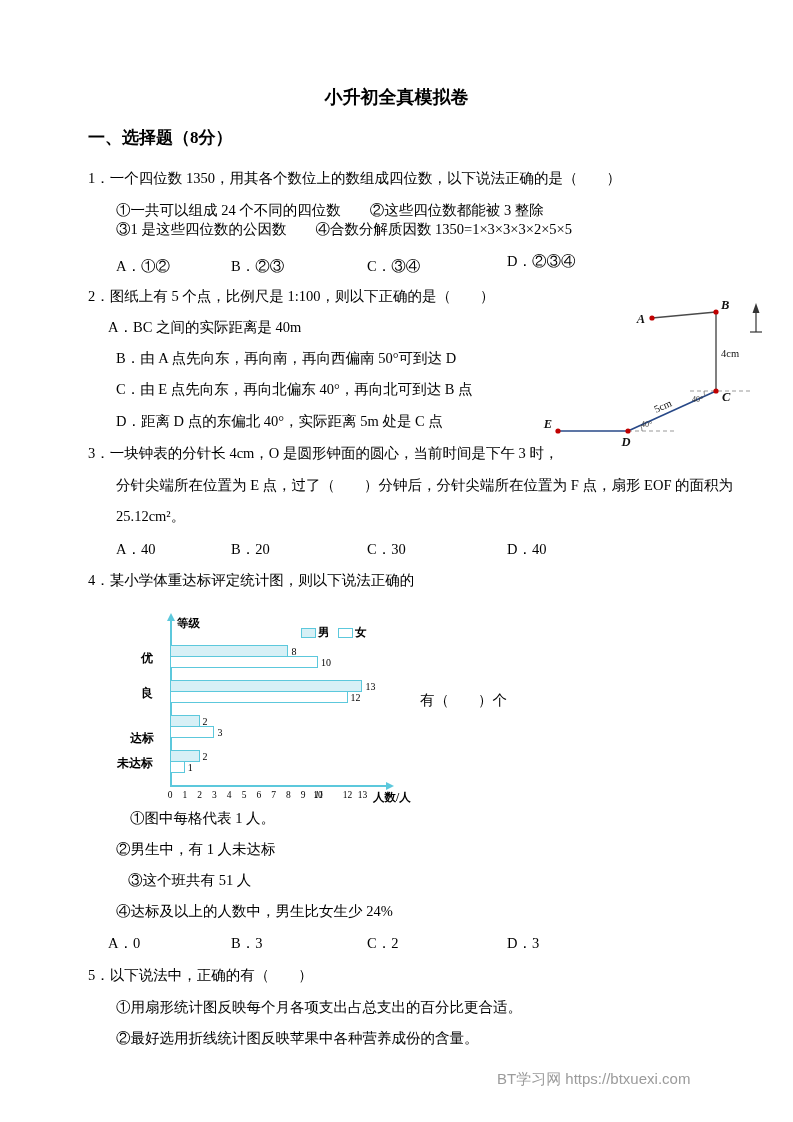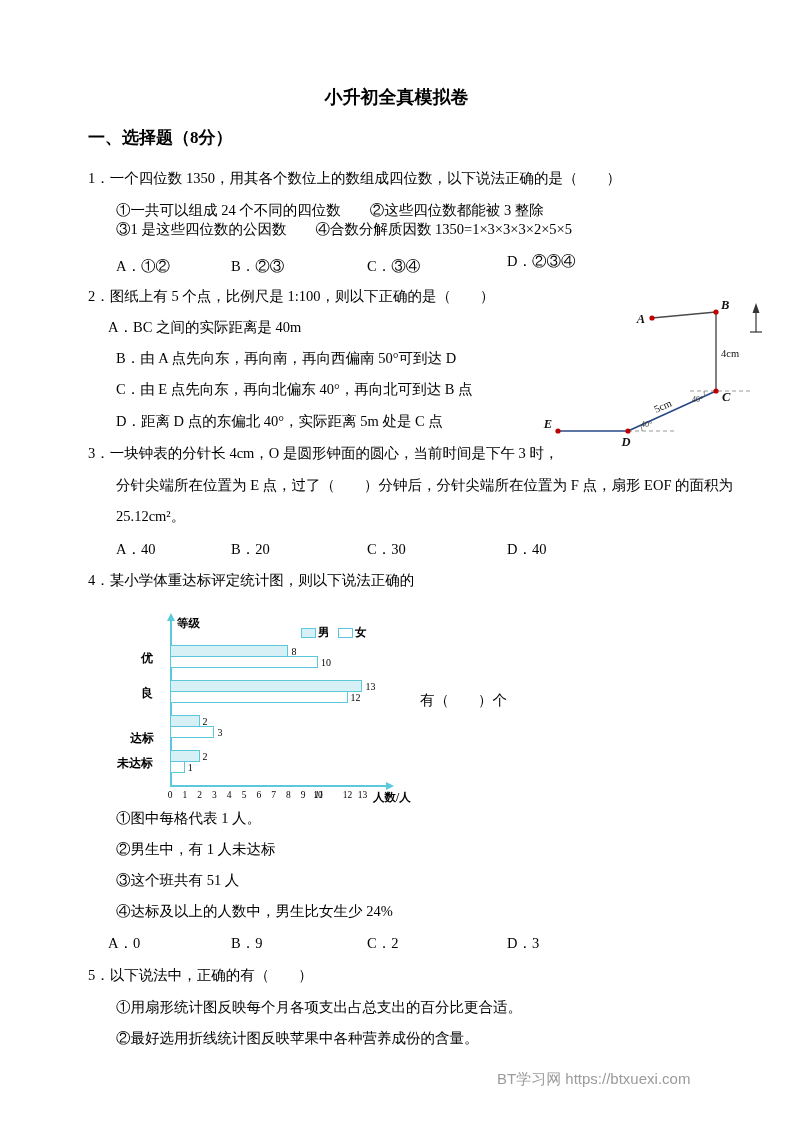--- a/index.html
+++ b/index.html
@@ -132,26 +132,26 @@
     <div class="bar" style="left: 75px; top: 138px; width: 29.6px; height: 12px; background: rgb(215, 240, 246);"></div>
     <div class="val" style="left: 107.6px; top: 139px;">2</div>
     <div class="bar" style="left: 75px; top: 149px; width: 14.8px; height: 12px; background: rgb(255, 255, 255);"></div>
     <div class="val" style="left: 92.8px; top: 150px;">1</div>
     <div class="legend-box" style="left: 206px; top: 16px; background: rgb(215, 240, 246);"></div>
     <div class="legend-label" style="left: 223px; top: 13px;">男</div>
     <div class="legend-box" style="left: 243px; top: 16px; background: rgb(255, 255, 255);"></div>
     <div class="legend-label" style="left: 260px; top: 13px;">女</div>
   </div>
 <div class="abs" style="left:420px;top:691px">有（　　）个</div>
-<div class="abs" style="left:116px;top:809px">①图中每格代表 1 人。</div>
+<div class="abs" style="left:130px;top:809px">①图中每格代表 1 人。</div>
 <div class="abs" style="left:116px;top:840px">②男生中，有 1 人未达标</div>
-<div class="abs" style="left:116px;top:871px">③这个班共有 51 人</div>
+<div class="abs" style="left:128px;top:871px">③这个班共有 51 人</div>
 <div class="abs" style="left:116px;top:902px">④达标及以上的人数中，男生比女生少 24%</div>
 <div class="abs" style="left:108px;top:934px">A．0</div>
-<div class="abs" style="left:231px;top:934px">B．9</div>
+<div class="abs" style="left:231px;top:934px">B．3</div>
 <div class="abs" style="left:367px;top:934px">C．2</div>
 <div class="abs" style="left:507px;top:934px">D．3</div>
 
 <div class="abs" style="left:88px;top:966px">5．以下说法中，正确的有（　　）</div>
 <div class="abs" style="left:116px;top:998px">①用扇形统计图反映每个月各项支出占总支出的百分比更合适。</div>
 <div class="abs" style="left:116px;top:1029px">②最好选用折线统计图反映苹果中各种营养成份的含量。</div>
 
 <div class="abs footer" style="left:497px;top:1070px">BT学习网 https://btxuexi.com</div>
 
 </body></html>

